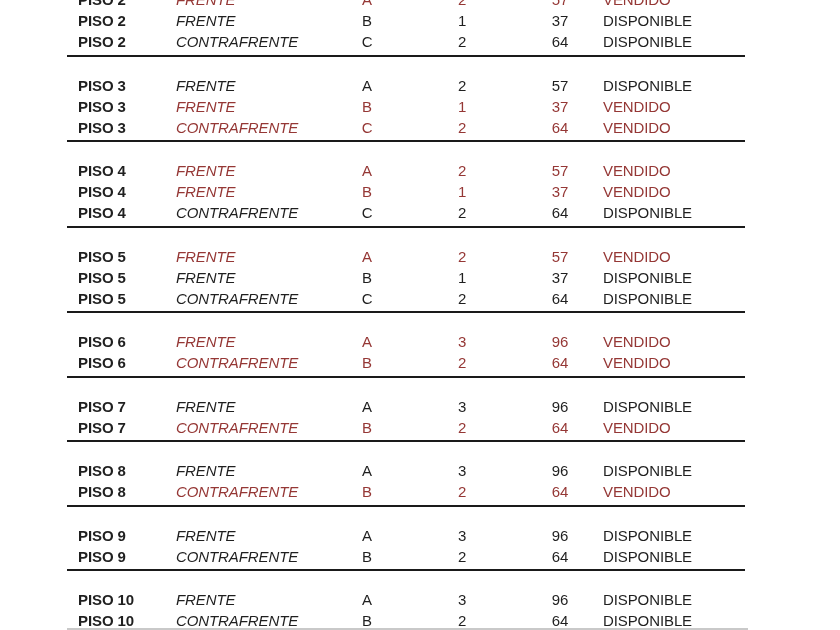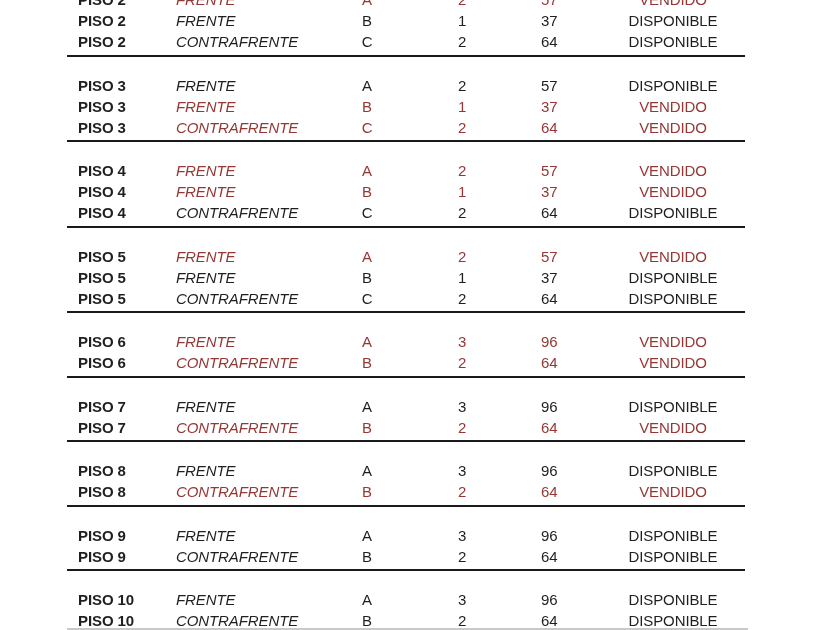--- a/index.html
+++ b/index.html
@@ -14,22 +14,22 @@
   body{font-family:"Liberation Sans","DejaVu Sans",sans-serif;color:var(--ink);}
   .page{position:relative;width:812px;height:630px;overflow:hidden;background:var(--bg);}
   .table-wrap{position:absolute;left:0;top:-11px;width:840px;}
   .floor-group{position:relative;}
   .table-row{position:relative;height:21px;line-height:21px;font-size:15px;letter-spacing:-0.1px;white-space:nowrap;}
   .cell{position:absolute;top:0;height:21px;}
   .cell-floor{left:78px;width:95px;font-weight:bold;color:var(--ink);}
   .cell-orient{left:176px;width:150px;font-style:italic;}
   .cell-unit{left:337px;width:60px;text-align:center;}
   .cell-rooms{left:432px;width:60px;text-align:center;}
-  .cell-area{left:541px;width:60px;}
-  .cell-status{left:603px;width:140px;text-align:center;}
+  .cell-area{left:530px;width:60px;text-align:center;}
+  .cell-status{left:603px;width:140px;}
   .sold{color:var(--sold);}
   .avail{color:var(--ink);}
   .group-separator{margin:2.5px 0 18px 67px;width:678px;height:2px;background:var(--sep);}
   .bottom-cut-line{position:absolute;left:67px;bottom:0px;width:681px;height:2px;background:var(--faint);}
 </style>
 </head>
 <body>
 
 <div class="page">
   <div class="table-wrap">

